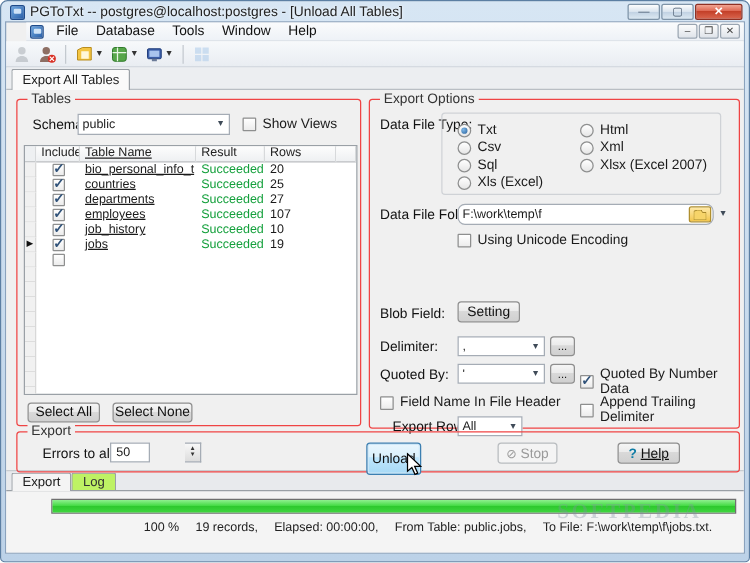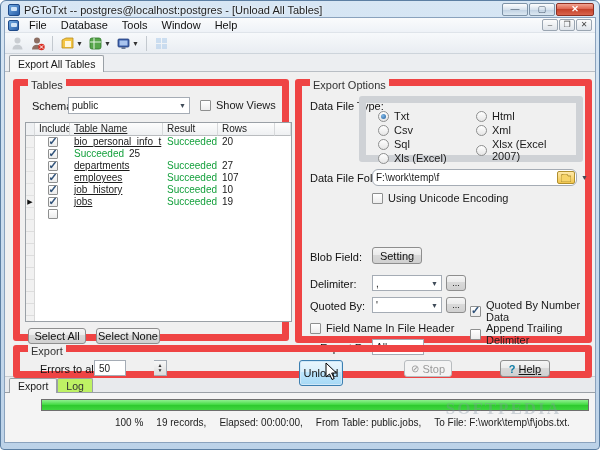--- a/index.html
+++ b/index.html
@@ -25,21 +25,21 @@
     font-size:9px; line-height:11px; text-align:center; color:#45576b; }
   .winbtn.min,.winbtn.max{ width:26px; }
   .winbtn.close { width:38px; background:linear-gradient(#f2a492,#dd6550 45%,#c33f28 46%,#d9654e);
     color:#fff; border-color:#8f3023; font-weight:bold; }
 
   .inner { background:#f0f0f0; border:1px solid #8aa2bd; height:426px; position:relative;
     display:flex; flex-direction:column; }
 
   
   .menubar { height:15px; background:linear-gradient(#fafbfc,#eef2f7); display:flex;
-    align-items:center; padding:0 3px; border-bottom:1px solid #dfe4ea; }
+    align-items:center; padding:0 3px; border-bottom:1px solid #dfe4ea;margin-left:16px; }
   .menubar .menu-item { padding:1px 7px; color:#111; }
   .mdi-btns { margin-left:auto; display:flex; gap:1px; }
   .mdi-btn { width:16px; height:12px; border:1px solid #9aa5b1;
     background:linear-gradient(#fcfcfc,#dfe4ea); font-size:8px; line-height:10px;
     text-align:center; color:#444; border-radius:2px; }
 
   
   .toolbar { height:21px; background:linear-gradient(#f7f9fb,#e9edf2); display:flex;
     align-items:center; padding:0 4px; gap:3px; border-bottom:1px solid #cdd4db; }
   .tb-sep { width:1px; height:15px; background:#c3c9cf; margin:0 3px; }
@@ -49,21 +49,21 @@
 
   
   .doc-tabs { height:18px; background:#eceef1; border-bottom:1px solid #b9bec4;
     display:flex; align-items:center; padding-left:4px; }
   .doc-tab { background:#fafafa; border:1px solid #9aa0a6; border-bottom:none;
     border-radius:2px 2px 0 0; padding:2px 8px 2px 8px; font-size:10.5px; position:relative; top:1px; }
 
   
   .client { flex:1; position:relative; background:#f0f0f0; }
 
-  .group { position:absolute; border:7px solid #ef4444; border-radius:3px; }
+  .group { position:absolute; border:1px solid #ef4444; border-radius:3px; }
   .glabel { position:absolute; top:-7px; left:8px; background:#f0f0f0; padding:0 3px;
     font-size:11px; color:#333; }
 
   .lbl { position:absolute; font-size:11px; color:#111; white-space:nowrap; }
 
   .field, .combo { position:absolute; background:#fff; border:1px solid #a5acb5;
     font-size:10px; display:flex; align-items:center; padding-left:3px; }
   .combo .arr { margin-left:auto; width:13px; text-align:center; color:#3f4b58; font-size:7px; }
 
   .cb { width:11px; height:11px; background:linear-gradient(#fff,#ececec);
@@ -249,20 +249,21 @@
               </span>
             <span class="gcell c-name">bio_personal_info_t</span>
             <span class="gcell c-result">Succeeded</span>
             <span class="gcell c-rows">20</span>
           </div>
           <div class="grow">
             <span class="c-sel"></span>
             <span class="gcell c-include">
                 <span class="cb checked"></span>
               </span>
+            <span class="gcell c-name">countries</span>
             <span class="gcell c-result">Succeeded</span>
             <span class="gcell c-rows">25</span>
           </div>
           <div class="grow">
             <span class="c-sel"></span>
             <span class="gcell c-include">
                 <span class="cb checked"></span>
               </span>
             <span class="gcell c-name">departments</span>
             <span class="gcell c-result">Succeeded</span>

